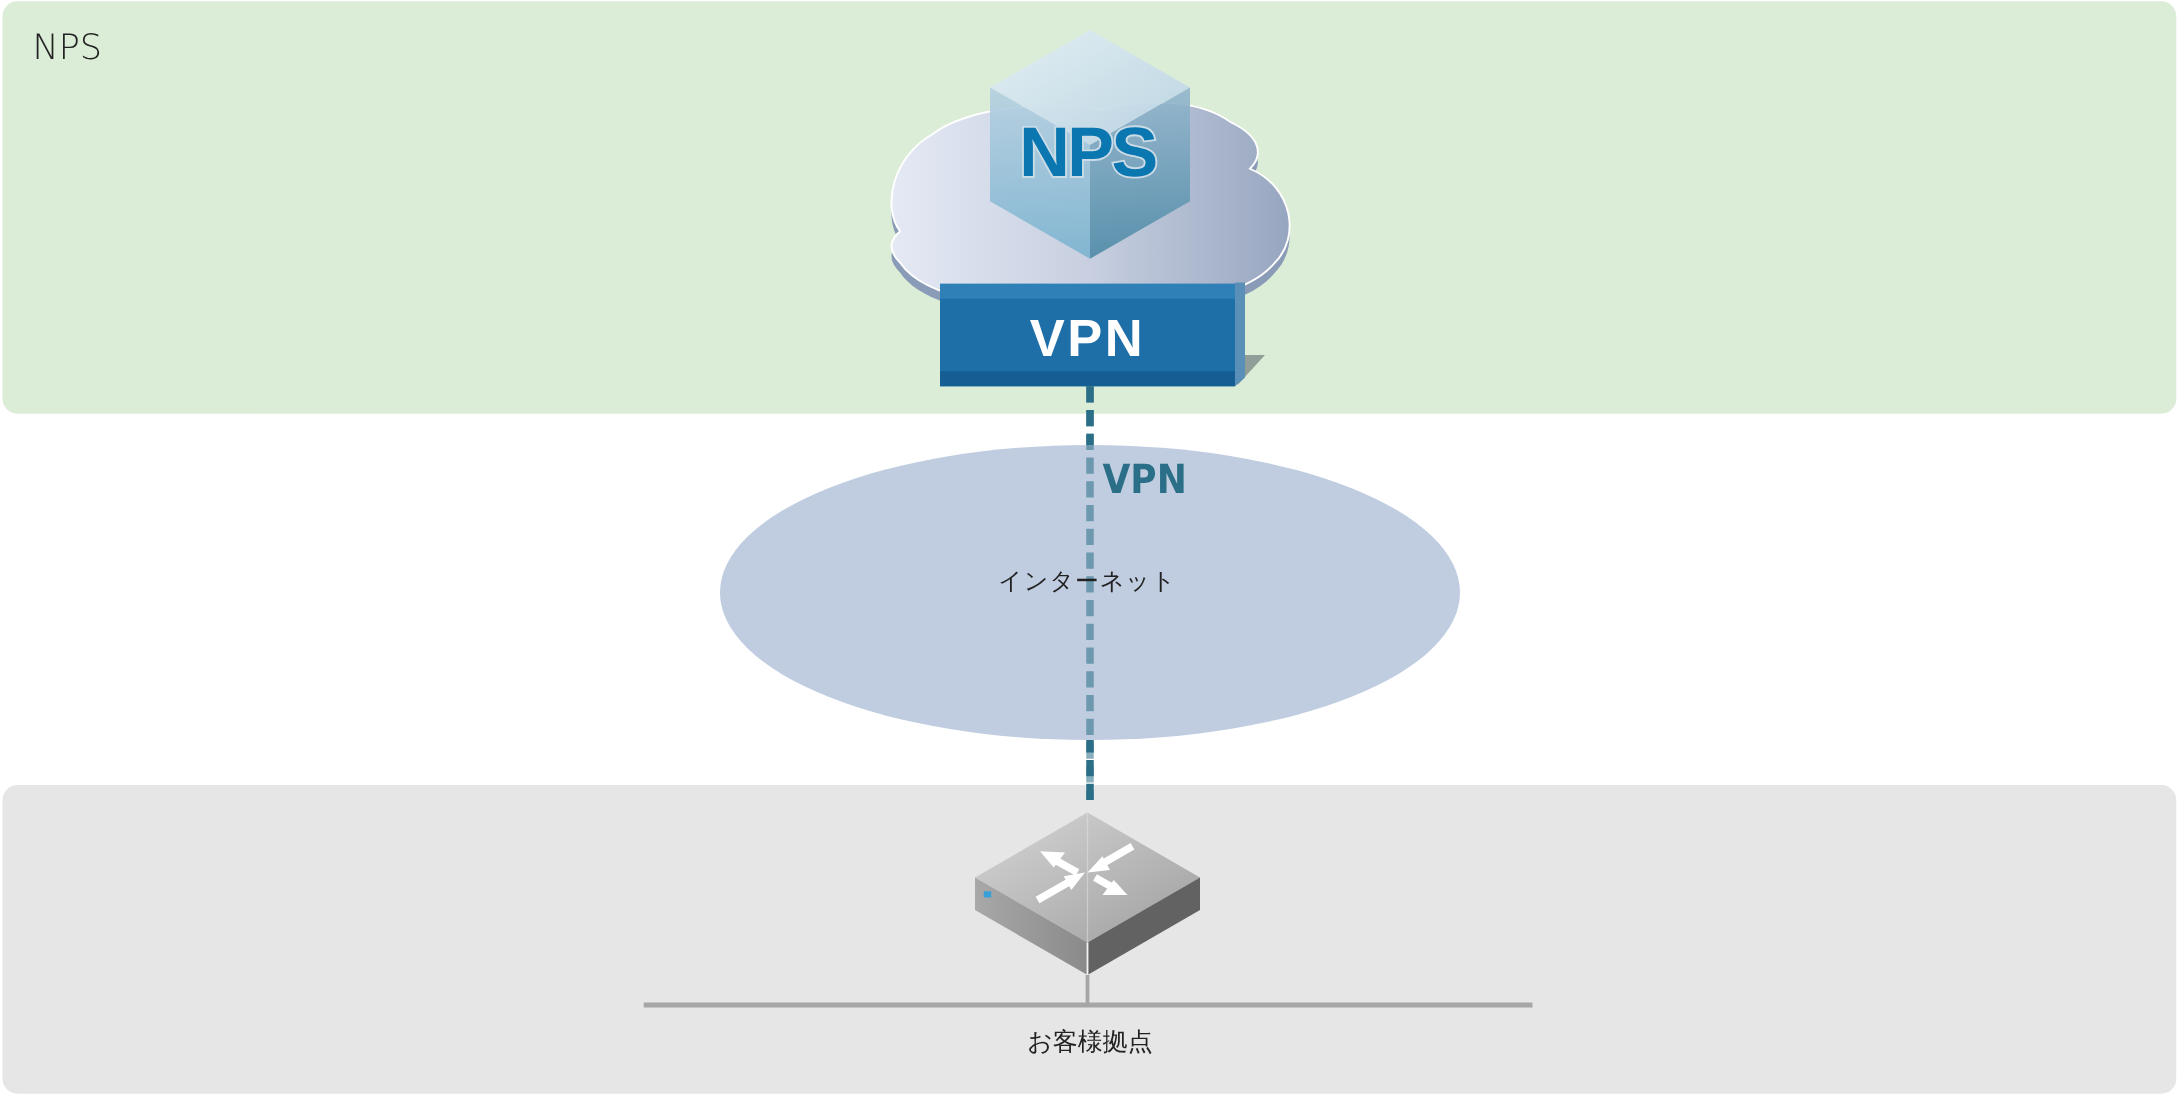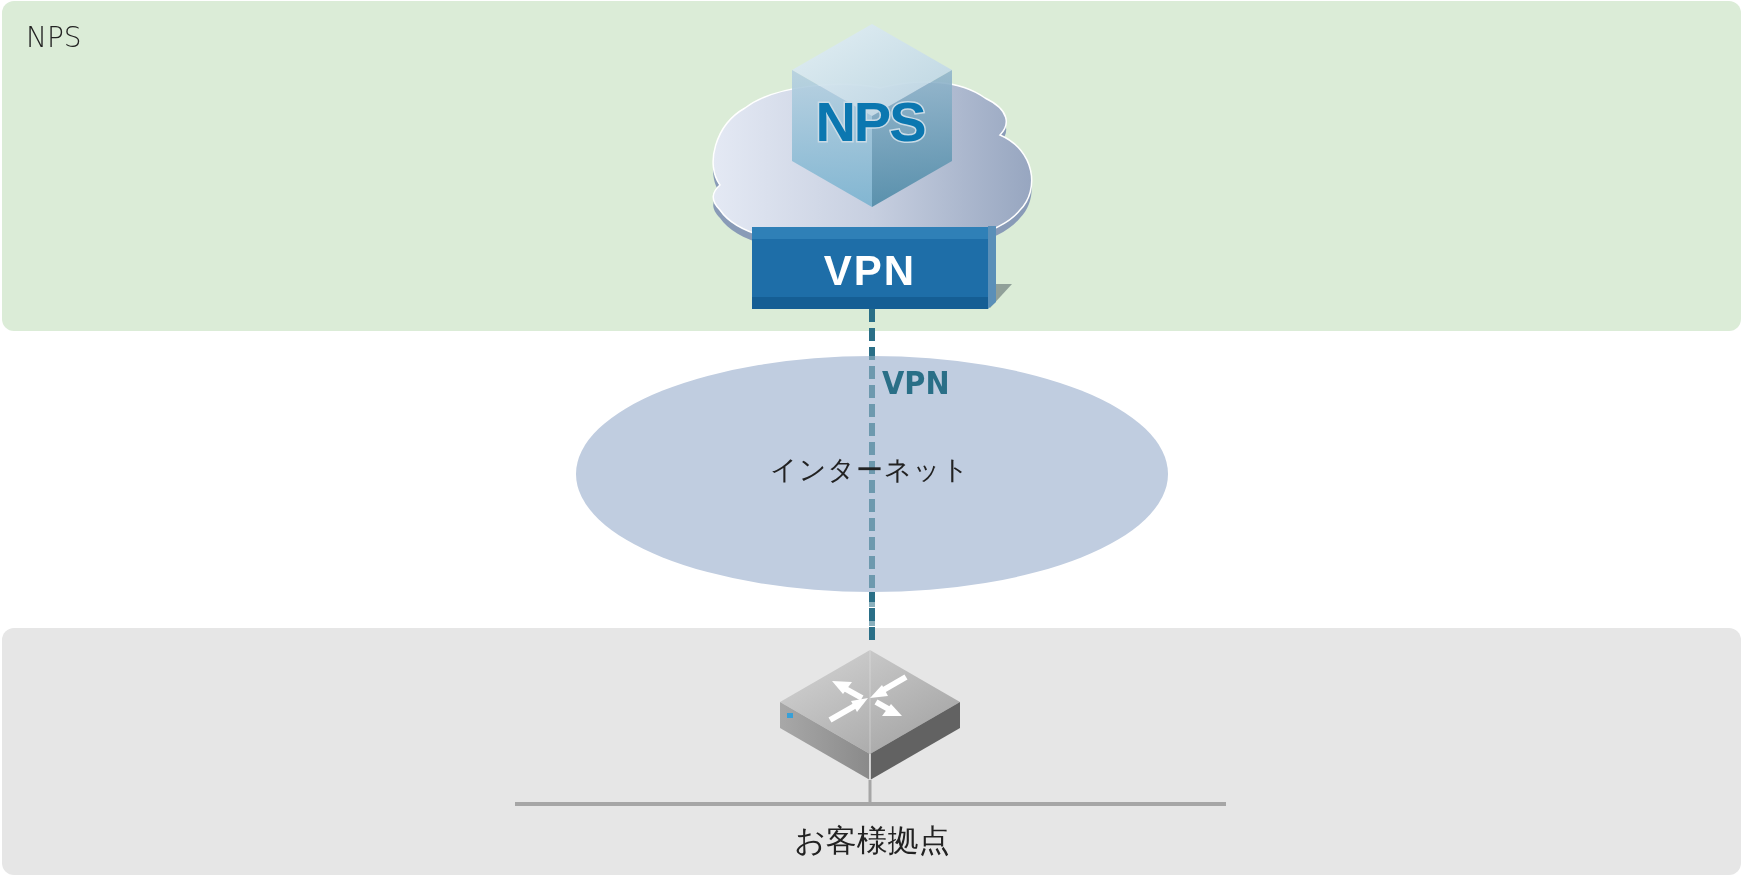--- a/index.html
+++ b/index.html
@@ -3,26 +3,26 @@
   <meta charset="utf-8">
   <style>
     html, body { margin: 0; padding: 0; background: #ffffff; }
     body { width: 1743px; height: 877px; position: relative; overflow: hidden;
            font-family: "DejaVu Sans", "Liberation Sans", sans-serif; }
     .zone { position: absolute; border-radius: 12px; }
     .zone-nps { left: 2px; top: 1px; width: 1739px; height: 330px; background: #dbecd7; }
     .zone-customer { left: 2px; top: 628px; width: 1739px; height: 247px; background: #e6e6e6; }
     .zone-label { position: absolute; left: 24px; top: 20px; font-size: 28px; color: #222; font-weight: 300; }
     .internet-label { position: absolute; left: 770px; top: 452px; width: 200px; text-align: center;
-                      font-size: 27px; color: #222; letter-spacing: 1px; }
+                      font-size: 19px; color: #222; letter-spacing: 1px; }
     .vpn-link-label { position: absolute; left: 882px; top: 364px; font-size: 32px; font-weight: bold;
                       color: #2a6f87; font-family: "DejaVu Sans", sans-serif; transform: scaleX(0.9);
                       transform-origin: left top; }
     .site-label { position: absolute; left: 772px; top: 820px; width: 200px; text-align: center;
-                  font-size: 31px; color: #222; }
+                  font-size: 20px; color: #222; }
     svg.layer { position: absolute; left: 0; top: 0; }
   </style>
 </head>
 <body>
 
 <div class="zone zone-nps">
   <span class="zone-label">NPS</span>
 </div>
 <div class="zone zone-customer"></div>
 

